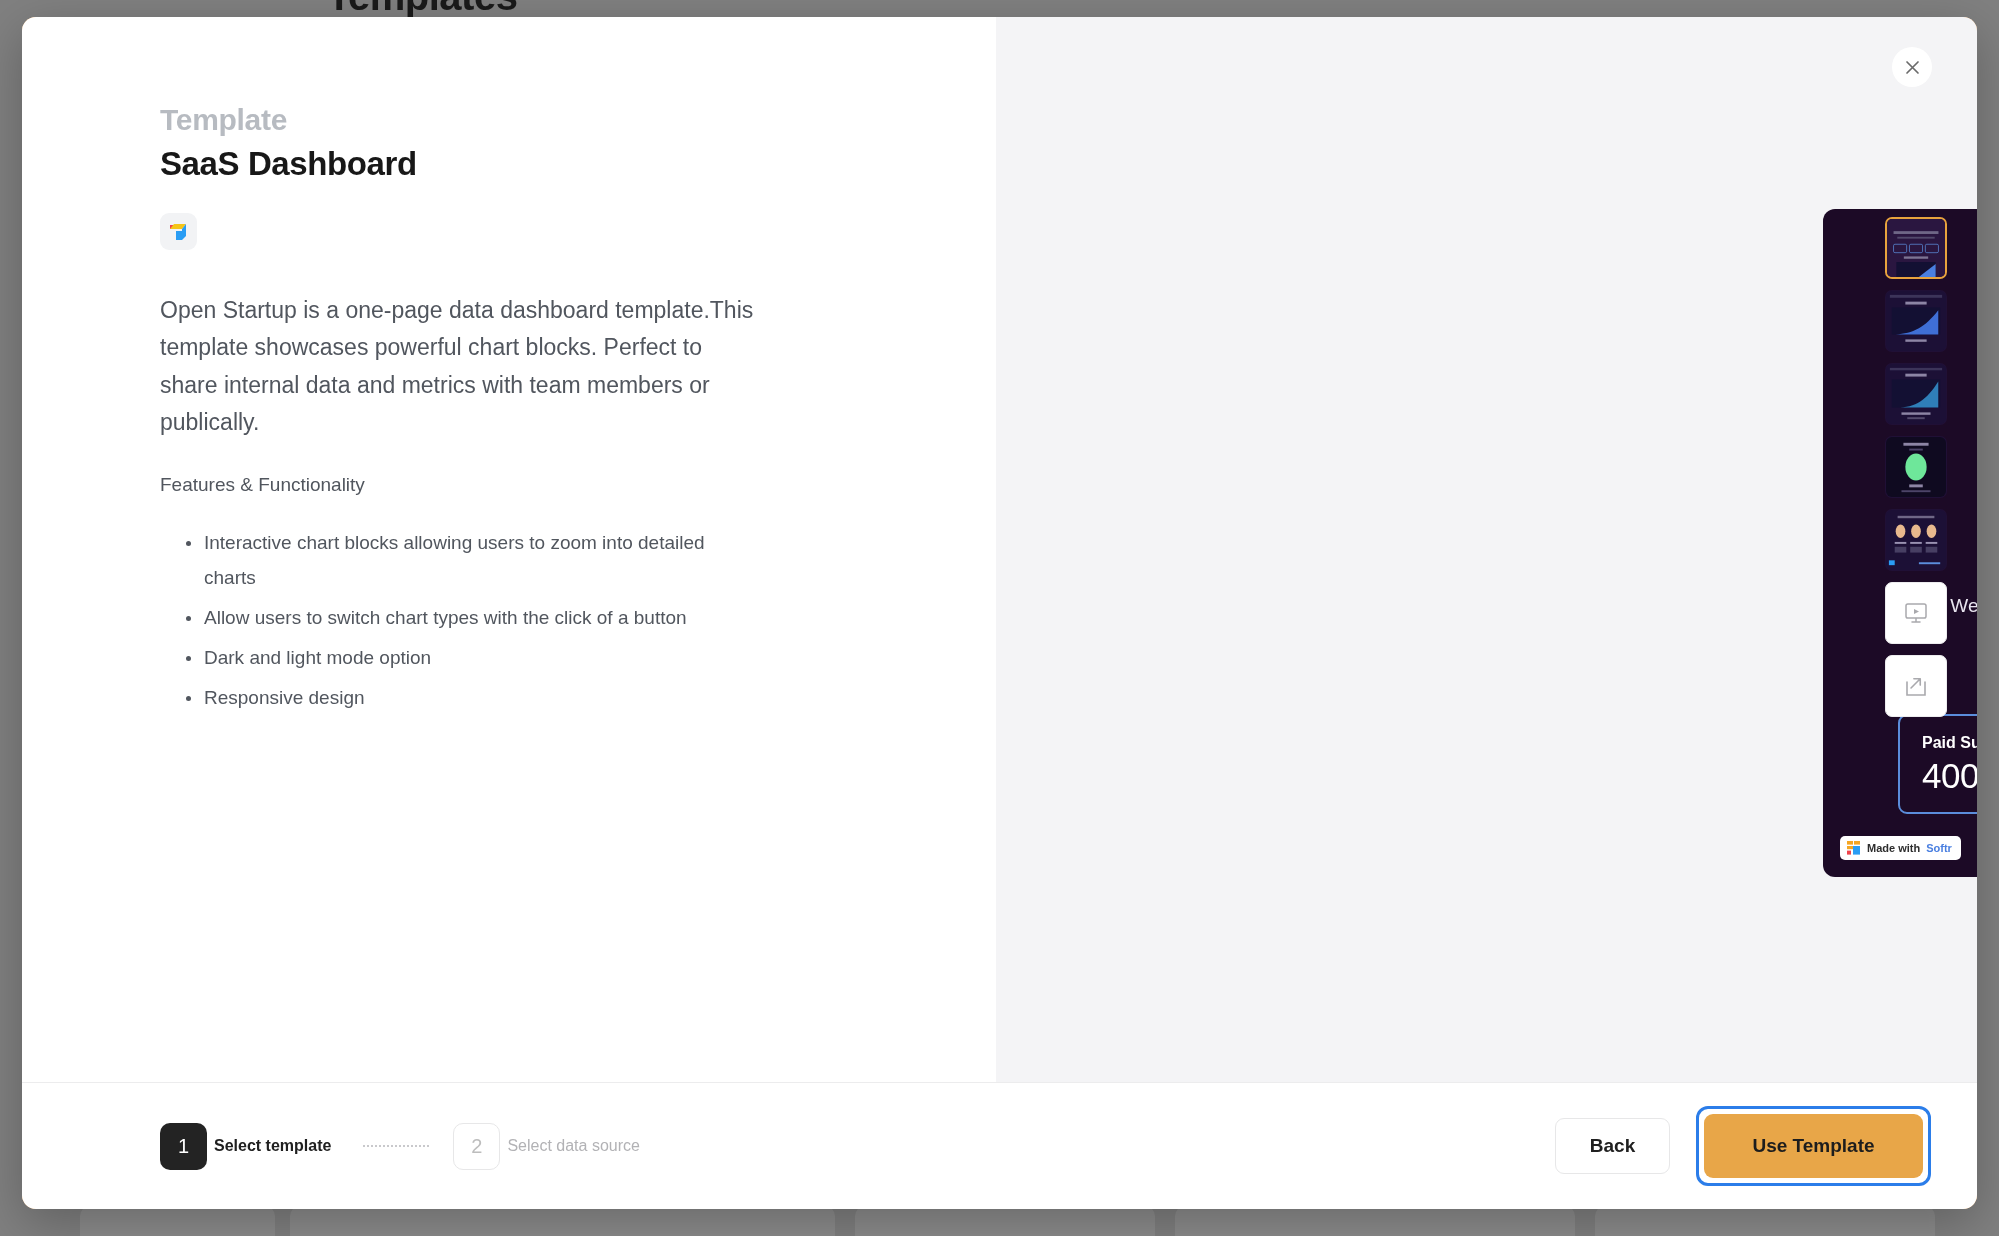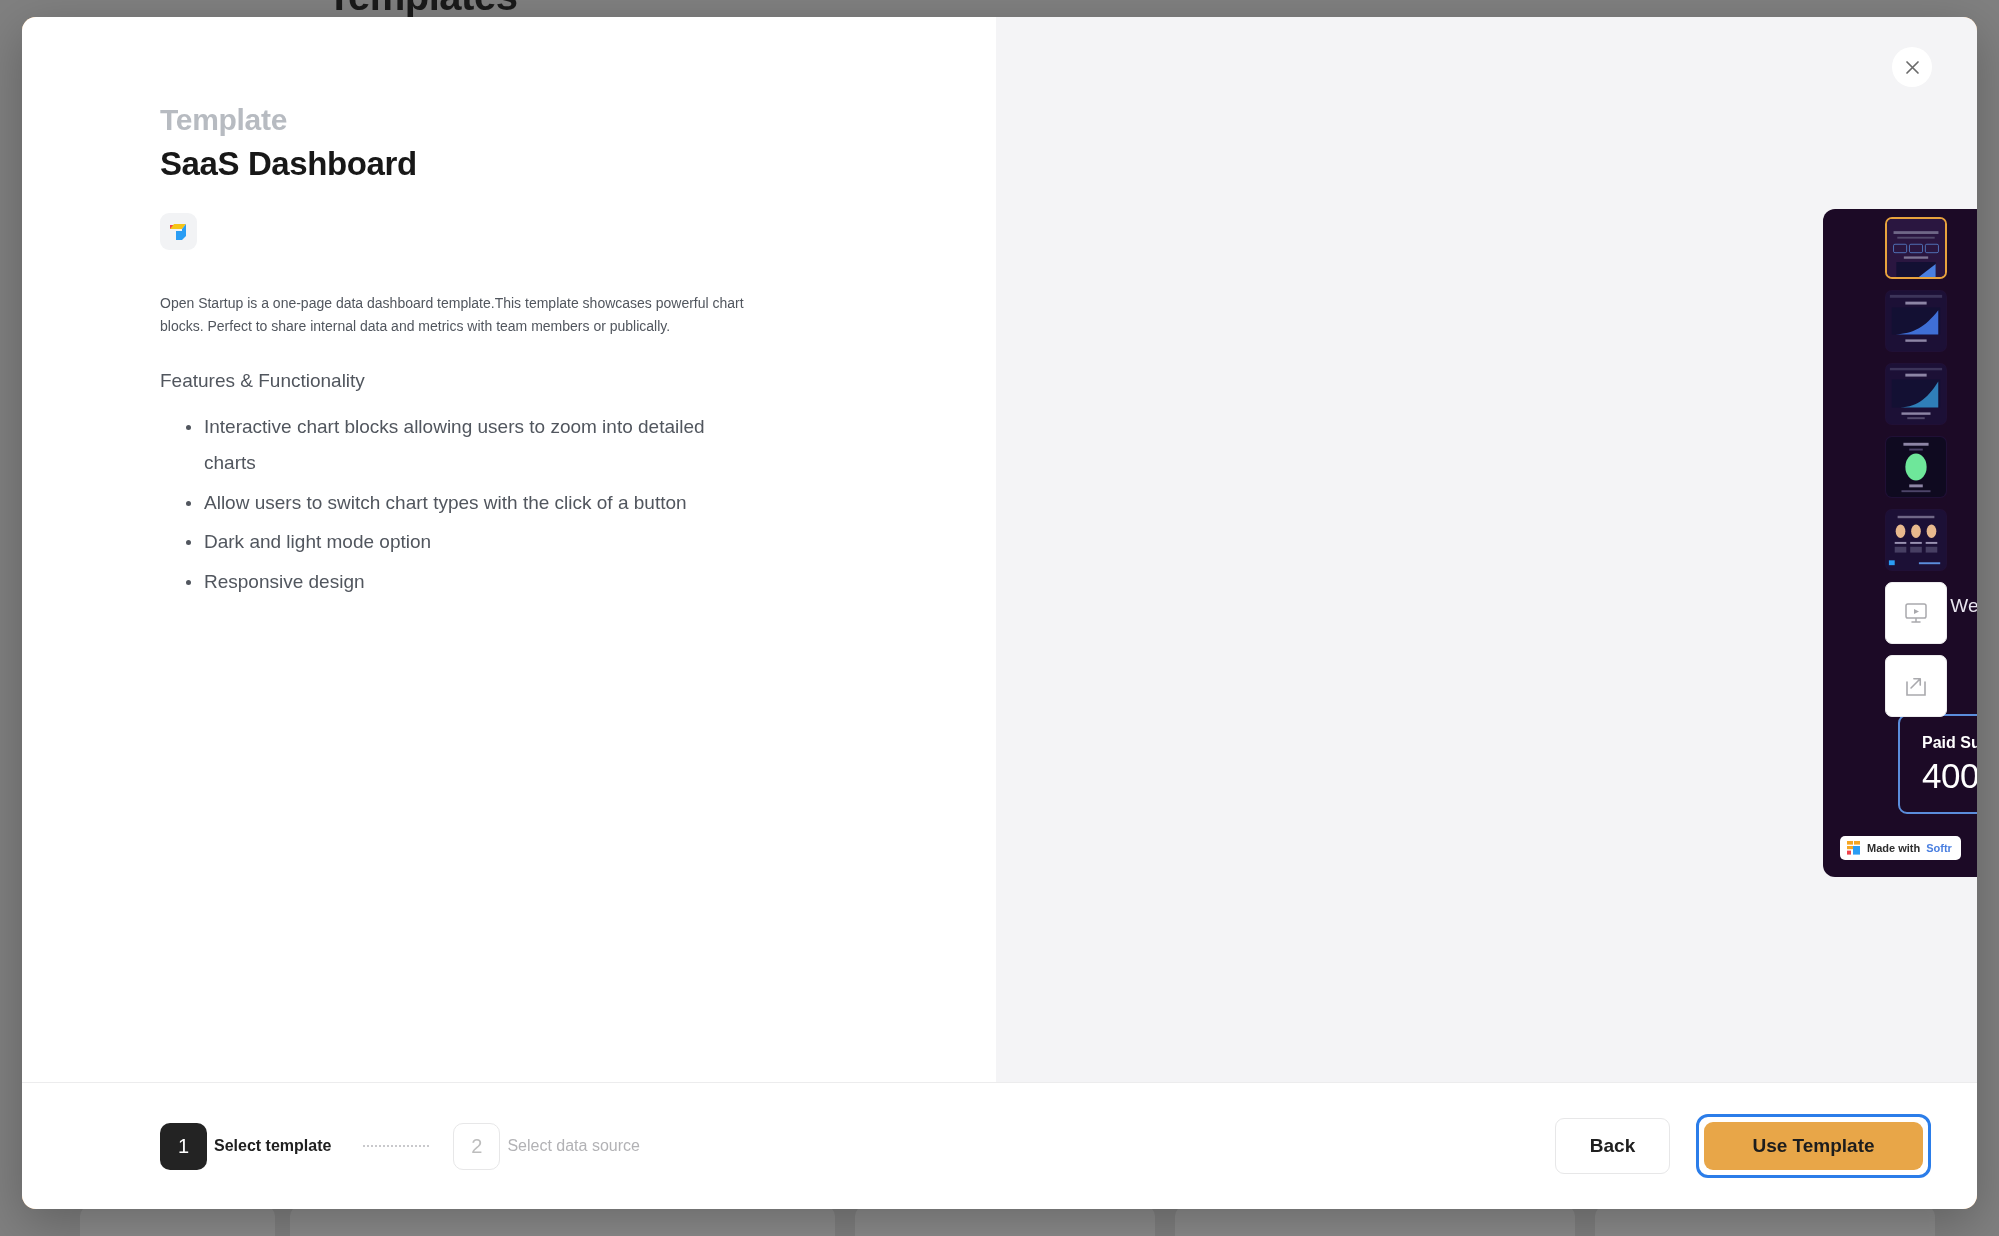--- a/index.html
+++ b/index.html
@@ -62,27 +62,27 @@
     letter-spacing: -0.4px;
     margin-bottom: 30px;
   }
   #tpl-logo-box {
     width: 37px; height: 37px; border-radius: 9px;
     background: #f2f3f5;
     display: flex; align-items: center; justify-content: center;
     margin-bottom: 42px;
   }
   #desc {
-    font-size: 14px; line-height: 1.62; color: #51565e;
+    font-size: 23px; line-height: 1.62; color: #51565e;
     max-width: 600px;
     margin-bottom: 29px;
   }
   #feat-head {
     font-size: 19px; line-height: 1.62; color: #51565e;
-    margin-bottom: 12px;
+    margin-bottom: 24px;
   }
   #feat-list { list-style: none; }
   #feat-list li {
     font-size: 19px; line-height: 1.88; color: #51565e;
     position: relative;
     padding-left: 44px;
     max-width: 560px;
     margin-bottom: 4px;
   }
   #feat-list li::before {
@@ -220,21 +220,21 @@
     width: 115px; height: 56px; border-radius: 9px;
     background: #ffffff; border: 1px solid #e7e7e8;
     font-size: 19px; font-weight: 700; color: #202020;
     cursor: pointer; font-family: inherit;
   }
   #use-tpl-wrap {
     padding: 5px; border: 3px solid #2b7de9; border-radius: 12px;
     background: #ffffff;
   }
   #use-tpl-btn {
-    width: 219px; height: 48px; border-radius: 9px;
+    width: 219px; height: 64px; border-radius: 9px;
     background: #e8a648; border: none;
     font-size: 19px; font-weight: 700; color: #1d1d1d;
     cursor: pointer; font-family: inherit;
   }
 </style>
 </head>
 <body>
 
 <div id="bg-page">
   <div id="bg-title">Templates</div>

